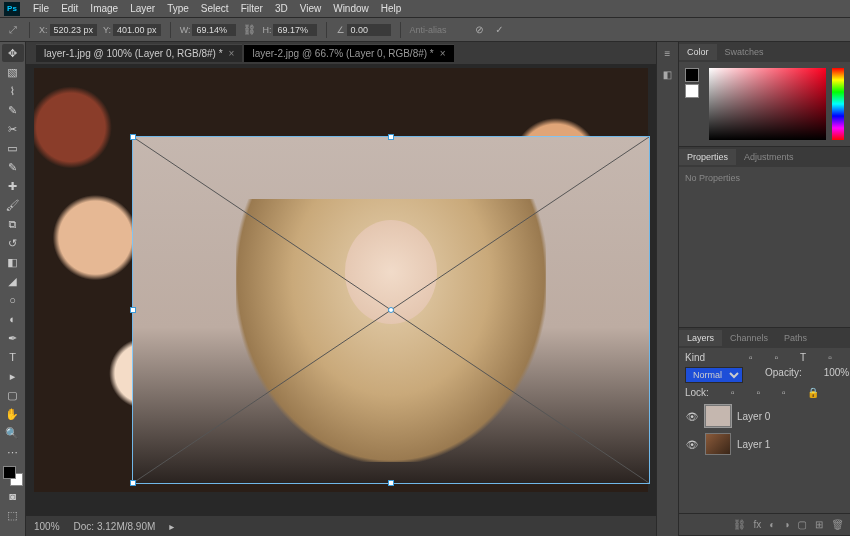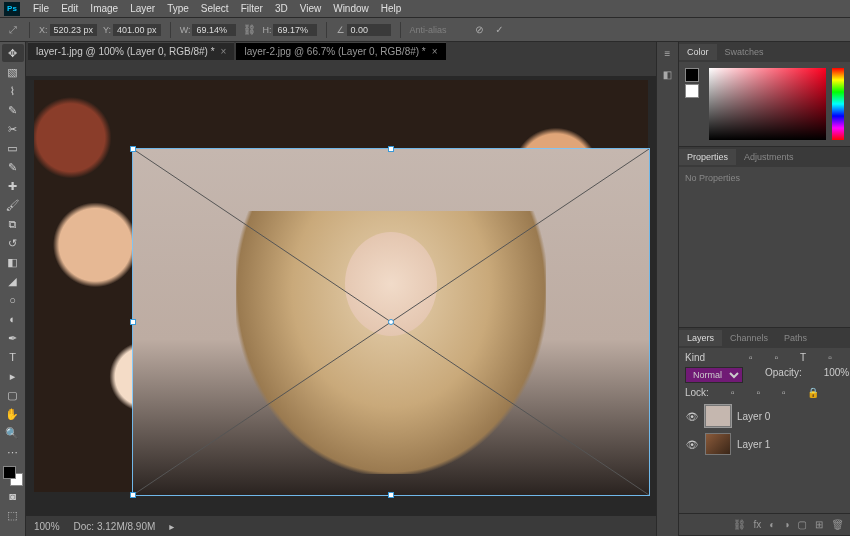--- a/index.html
+++ b/index.html
@@ -14,21 +14,21 @@
 .options .sep{width:1px;height:16px;background:#3a3a3a;margin:0 3px}
 .options .ico{width:14px;height:14px;display:flex;align-items:center;justify-content:center;color:#aaa}
 .workspace{display:flex;height:494px}
 .toolbar{width:26px;background:#535353;border-right:1px solid #2a2a2a;display:flex;flex-direction:column;align-items:center;padding-top:2px;gap:1px}
 .toolbar .tool{width:22px;height:18px;display:flex;align-items:center;justify-content:center;color:#ccc;cursor:pointer;border-radius:2px;font-size:11px}
 .toolbar .tool.active{background:#3a3a3a}
 .toolbar .swatch{margin-top:4px;width:20px;height:20px;position:relative}
 .toolbar .swatch .fg{position:absolute;top:0;left:0;width:13px;height:13px;background:#000;border:1px solid #888}
 .toolbar .swatch .bg{position:absolute;bottom:0;right:0;width:13px;height:13px;background:#fff;border:1px solid #888}
 .center{flex:1;background:#282828;display:flex;flex-direction:column}
-.tabs{height:34px;background:#3a3a3a;display:flex;align-items:flex-start;padding-left:2px}
+.tabs{height:22px;background:#3a3a3a;display:flex;align-items:center;padding-left:10px}
 .tab{padding:3px 8px;background:#282828;color:#ccc;font-size:9px;margin-right:2px;display:flex;align-items:center;gap:6px;border-top:1px solid #444}
 .tab.inactive{background:#000000;color:#999}
 .tab .x{color:#888;cursor:pointer;font-size:10px}
 .canvas-area{flex:1;position:relative;overflow:hidden;background:#282828}
 .bgimg{position:absolute;left:8px;top:4px;right:8px;bottom:24px;background:radial-gradient(circle at 18% 72%, #f4dcc7 0 5%, transparent 6%),radial-gradient(circle at 10% 40%, #e6b894 0 6%, transparent 7%),radial-gradient(circle at 85% 22%, #e0a578 0 6%, transparent 7%),radial-gradient(circle at 78% 78%, #f2e1d0 0 5%, transparent 6%),radial-gradient(circle at 48% 88%, #d88b5e 0 5.5%, transparent 6.5%),radial-gradient(circle at 92% 55%,#c97852 0 5%,transparent 6%),radial-gradient(circle at 6% 14%,#8a3d2a 0 5%,transparent 6%),#2a1e17;background-blend-mode:normal}
 .placed{position:absolute;left:106px;top:72px;width:518px;height:348px;border:1px solid rgba(120,200,255,.9)}
 .placed .ph{width:100%;height:100%;background:linear-gradient(180deg,#c5b7af 0%,#bdaca2 55%,#2a2320 100%)}
 .placed .hair{position:absolute;left:20%;top:18%;width:60%;height:76%;background:radial-gradient(ellipse at 50% 30%,#e6d1b0 0%,#c9a97a 45%,#9a7a50 70%,transparent 72%)}
 .placed .face{position:absolute;left:41%;top:24%;width:18%;height:30%;background:radial-gradient(circle,#f1dbc9 0%,#e4c6b0 75%,transparent 78%);border-radius:50%}
 .placed svg.diag{position:absolute;inset:0;width:100%;height:100%}
@@ -38,21 +38,21 @@
 .panel{border-bottom:1px solid #2a2a2a}
 .panel .tabs2{height:20px;display:flex;align-items:center;background:#3a3a3a}
 .panel .tabs2 span{padding:3px 8px;color:#888;font-size:9px}
 .panel .tabs2 span.active{background:#454545;color:#ddd}
 .colorpicker{height:84px;padding:6px;display:flex;gap:6px}
 .colorpicker .main{flex:1;background:linear-gradient(to top,#000,transparent),linear-gradient(to right,#fff,#ff0020)}
 .colorpicker .hue{width:12px;background:linear-gradient(to bottom,#f00,#ff0,#0f0,#0ff,#00f,#f0f,#f00)}
 .props{height:40px;padding:6px;color:#888;font-size:9px}
 .layers-body{padding:4px 6px}
 .lrow{display:flex;align-items:flex-start;gap:22px;margin-bottom:4px;font-size:9px;color:#ccc}
-.lrow select,.lrow input{background:#701a75;border:1px solid #2a2a2a;color:#ccc;font-size:9px;padding:1px 3px}
+.lrow select,.lrow input{background:#1d4ed8;border:1px solid #2a2a2a;color:#ccc;font-size:9px;padding:1px 3px}
 .layer-item{display:flex;align-items:center;height:28px;gap:6px;font-size:9px}
 .layer-item .eye{width:14px;text-align:center;color:#ccc}
 .layer-item .thumb{width:26px;height:22px;border:1px solid #777;background:#c5b7af;position:relative}
 .layer-item .thumb.flower{background:linear-gradient(135deg,#8a5a3a,#3a2618)}
 .layer-icons{height:22px;border-top:1px solid #2a2a2a;display:flex;align-items:center;justify-content:flex-end;gap:8px;padding:0 6px;color:#999}
 .strip{width:22px;background:#454545;border-left:1px solid #2a2a2a;display:flex;flex-direction:column;align-items:center;padding-top:6px;gap:10px;color:#aaa}
 </style>
 </head>
 <body>
 

